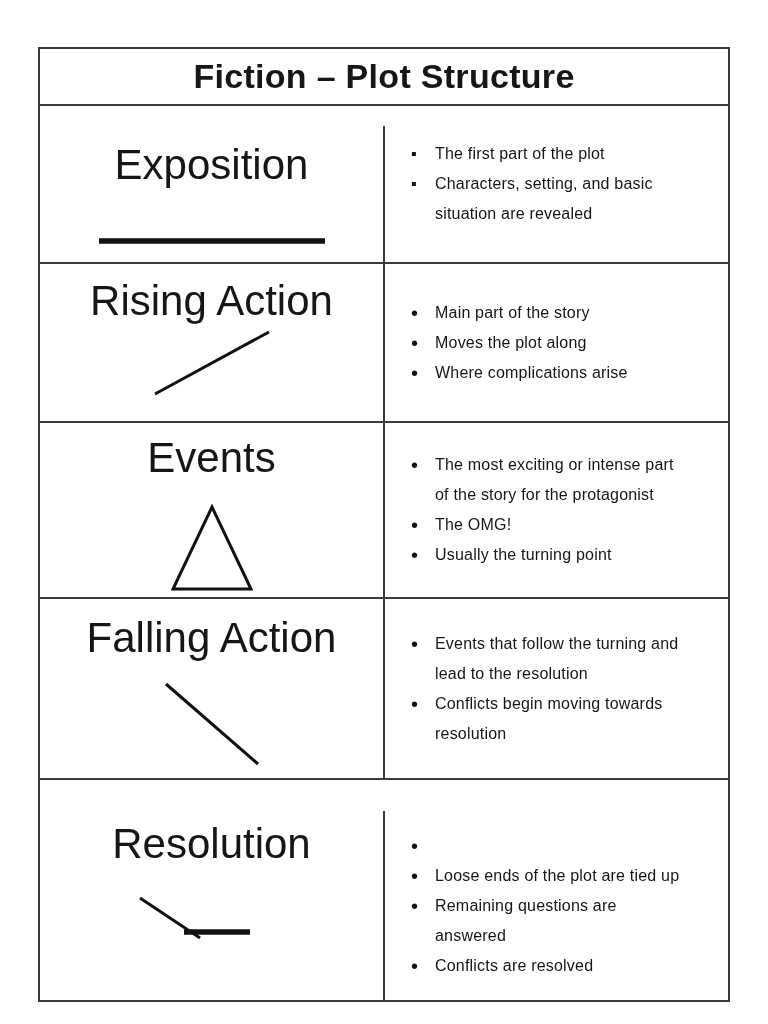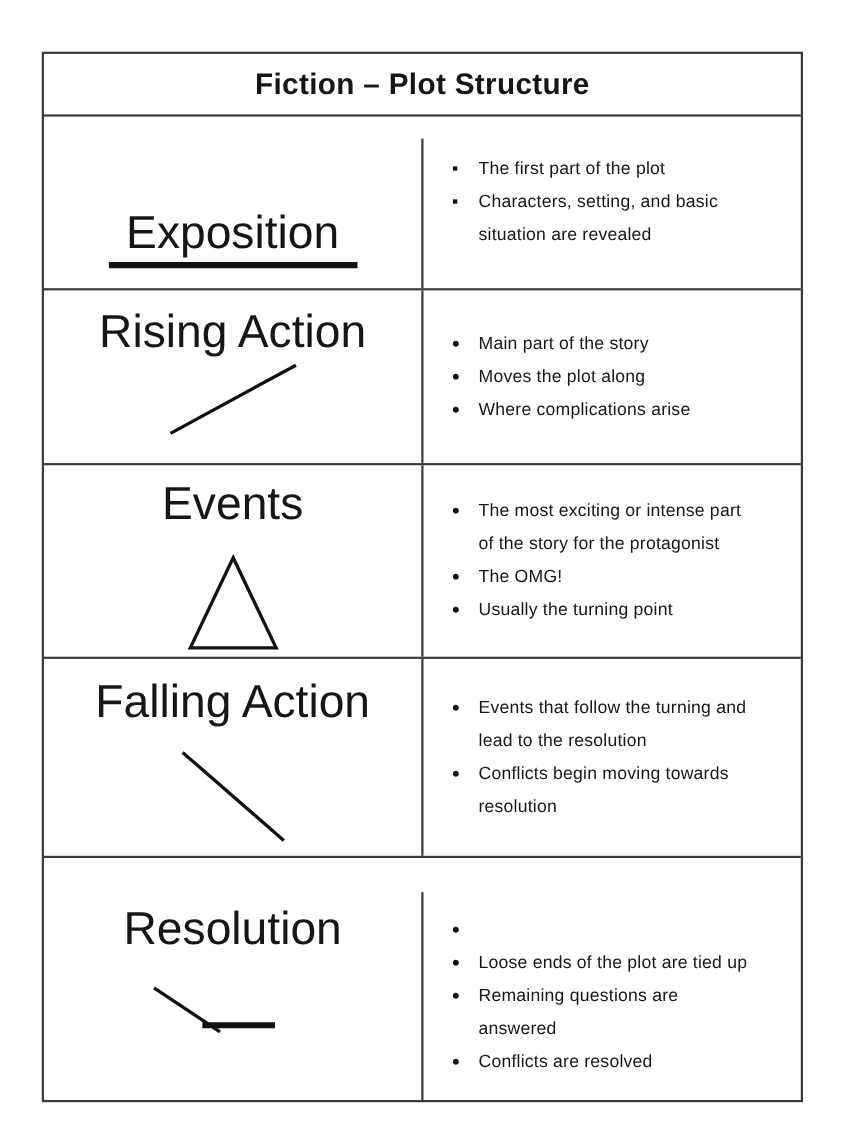--- a/index.html
+++ b/index.html
@@ -11,38 +11,38 @@
 
   .doc-table {
     position:absolute; left:38px; top:47px; width:692px;
     box-sizing:border-box; border:2px solid #3a3a3a; background:#ffffff;
   }
 
   .title-row {
     height:55px; border-bottom:2px solid #3a3a3a;
     display:flex; align-items:center; justify-content:center;
   }
-  .title { font-size:27px; font-weight:bold; letter-spacing:0.3px; }
+  .title { font-size:34px; font-weight:bold; letter-spacing:0.3px; }
 
   .row { display:flex; border-bottom:2px solid #3a3a3a; }
   .row:last-child { border-bottom:0; }
 
   .cell-left {
     width:345px; box-sizing:border-box; border-right:2px solid #3a3a3a;
     display:flex; flex-direction:column; align-items:center;
   }
   .cell-right {
     flex:1; box-sizing:border-box;
     display:flex; flex-direction:column; justify-content:center;
     padding:6px 4px 6px 26px;
   }
 
   .term { font-size:42px; line-height:1.2; white-space:nowrap; }
 
-  .r0 { height:156px; } .r0 .cell-left { padding:14px 0 16px; justify-content:flex-end;margin-top:20px; }
+  .r0 { height:156px; } .r0 .cell-left { padding:14px 0 16px; justify-content:space-between;margin-top:20px; }
   .r1 { height:157px; } .r1 .cell-left { padding:12px 0 23px; justify-content:space-between; }
   .r2 { height:174px; } .r2 .cell-left { padding:10px 0 5px;  justify-content:space-between; }
   .r3 { height:179px; } .r3 .cell-left { padding:14px 0 10px; justify-content:space-between; }
   .r4 { height:189px;margin-top:31px; } .r4 .cell-left { padding:8px 0 0;     justify-content:flex-start; }
   .r4 .sym { margin-top:26px; transform:translateX(-16px); }
 
   .sym line, .sym polygon { stroke:#111111; }
 
   ul.bullets { list-style:none; margin:0; padding:0; }
   li.bullet { display:flex; align-items:flex-start; }

